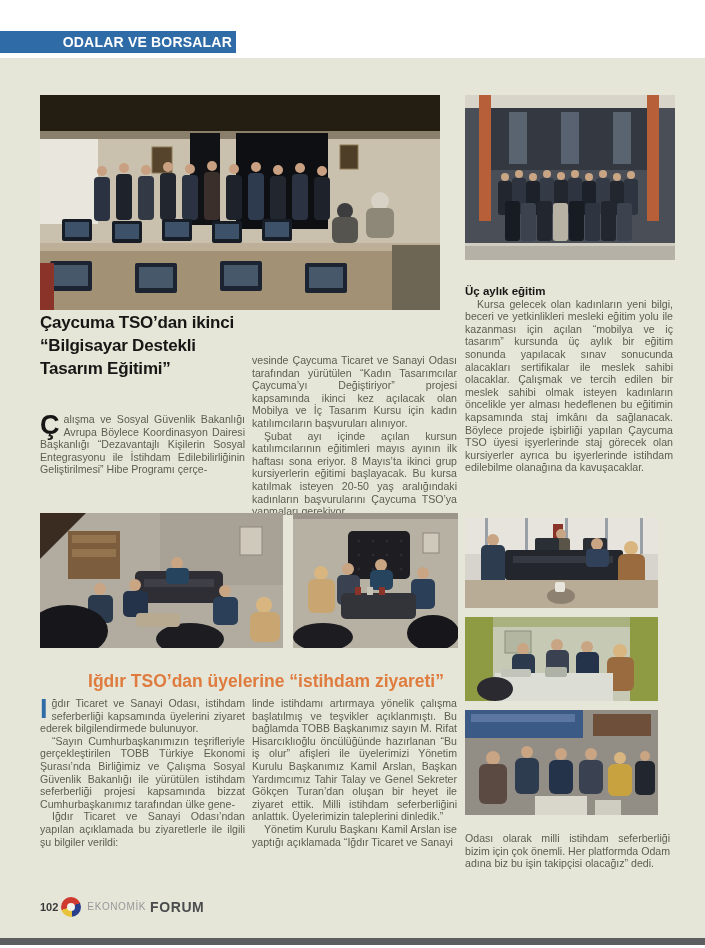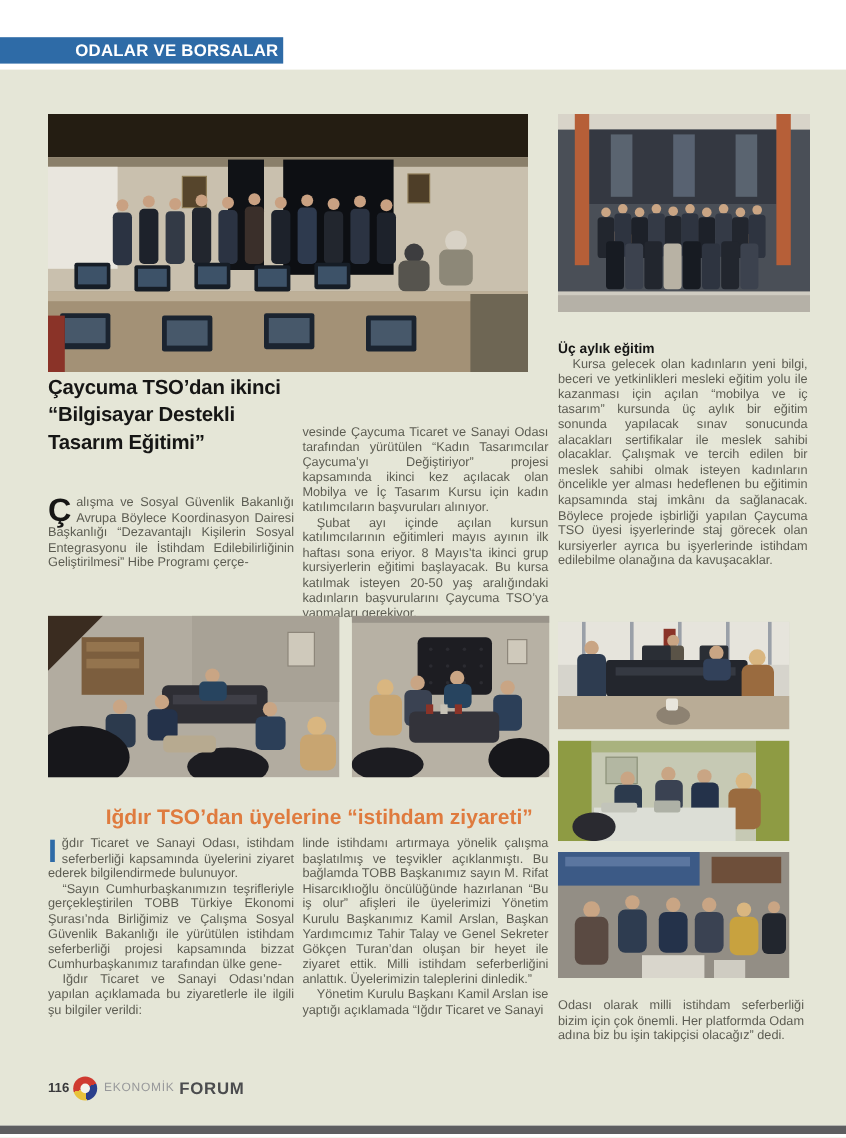--- a/index.html
+++ b/index.html
@@ -337,20 +337,20 @@
   <div class="body-col" style="left:252px;top:697px;width:205px;">
     <p>linde istihdamı artırmaya yönelik çalışma başlatılmış ve teşvikler açıklanmıştı. Bu bağlamda TOBB Başkanımız sayın M. Rifat Hisarcıklıoğlu öncülüğünde hazırlanan “Bu iş olur” afişleri ile üyelerimizi Yönetim Kurulu Başkanımız Kamil Arslan, Başkan Yardımcımız Tahir Talay ve Genel Sekreter Gökçen Turan’dan oluşan bir heyet ile ziyaret ettik. Milli istihdam seferberliğini anlattık. Üyelerimizin taleplerini dinledik.”</p>
     <p class="ind">Yönetim Kurulu Başkanı Kamil Arslan ise yaptığı açıklamada “Iğdır Ticaret ve Sanayi</p>
   </div>
 
   <div class="body-col" style="left:465px;top:832px;width:205px;">
     <p>Odası olarak milli istihdam seferberliği bizim için çok önemli. Her platformda Odam adına biz bu işin takipçisi olacağız” dedi.</p>
   </div>
 
   <div class="footer">
-    <span class="pagenum">116</span>
+    <span class="pagenum">102</span>
     <span class="logo"></span>
     <span class="brand-light">EKONOMİK</span>
     <span class="brand-bold">FORUM</span>
   </div>
 
   <div class="bottom-bar"></div>
 </div>
 
 </body></html>

